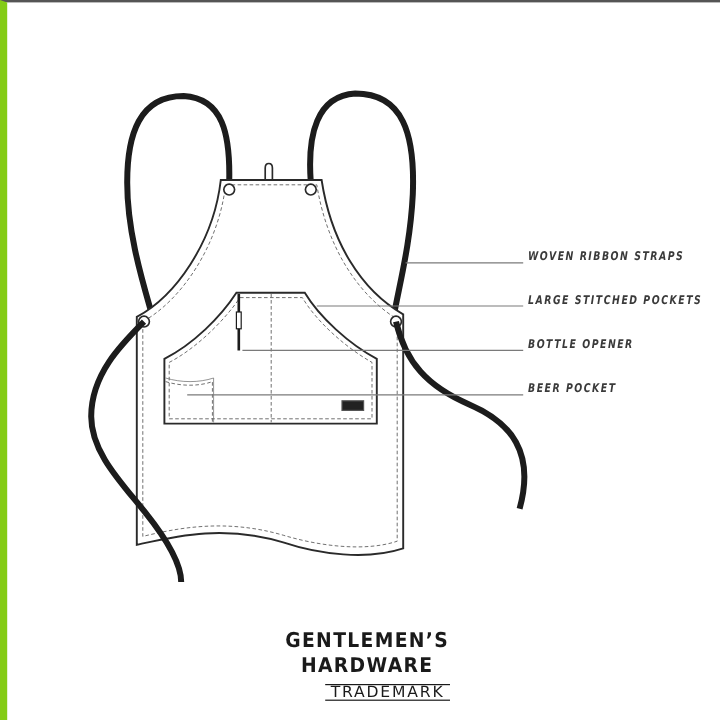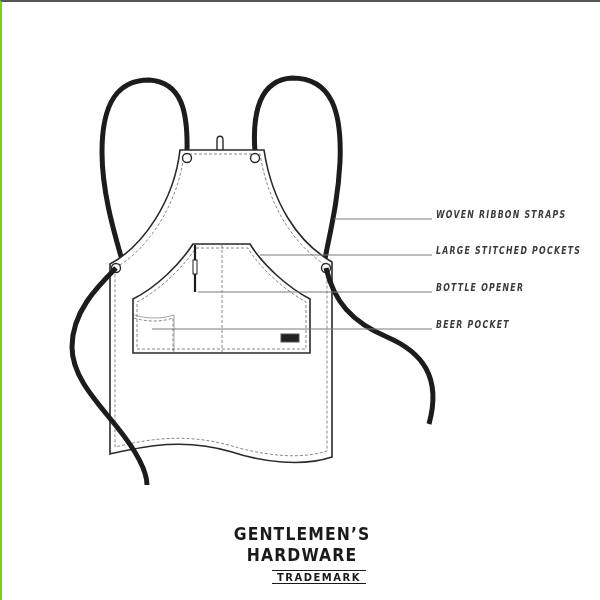--- a/index.html
+++ b/index.html
@@ -2,21 +2,21 @@
 <html><head>
   <meta charset="utf-8">
   <style>
     html, body { margin: 0; padding: 0; background: #ffffff; }
     body { width: 600px; height: 600px; overflow: hidden; }
     .frame {
       position: relative;
       width: 600px; height: 600px;
       box-sizing: border-box;
       border-top: 2px solid #555;
-      border-left: 2px solid #84cc16;
+      border-left: 6px solid #84cc16;
       background: #fff;
     }
     svg.apron { position: absolute; left: 0; top: 0; }
     .callout {
       position: absolute;
       left: 434px;
       font-family: "DejaVu Sans", sans-serif;
       font-size: 10px;
       font-style: italic;
       font-weight: bold;
@@ -39,22 +39,22 @@
       display: block;
       font-size: 17px;
       font-weight: bold;
       letter-spacing: 1.2px;
       line-height: 21px;
       transform: scaleX(0.92);
     }
     .brand .tm {
       display: inline-block;
       margin-top: 3px;
-      font-size: 10px;
-      font-weight: bold;
+      font-size: 13px;
+      font-weight: normal;
       letter-spacing: 1.5px;
       border-top: 1px solid #1a1a1a;
       border-bottom: 1px solid #1a1a1a;
       padding: 2px 5px 1px 5px;
       line-height: 9px;
       margin-left: 34px;
     }
   </style>
 </head>
 <body>

